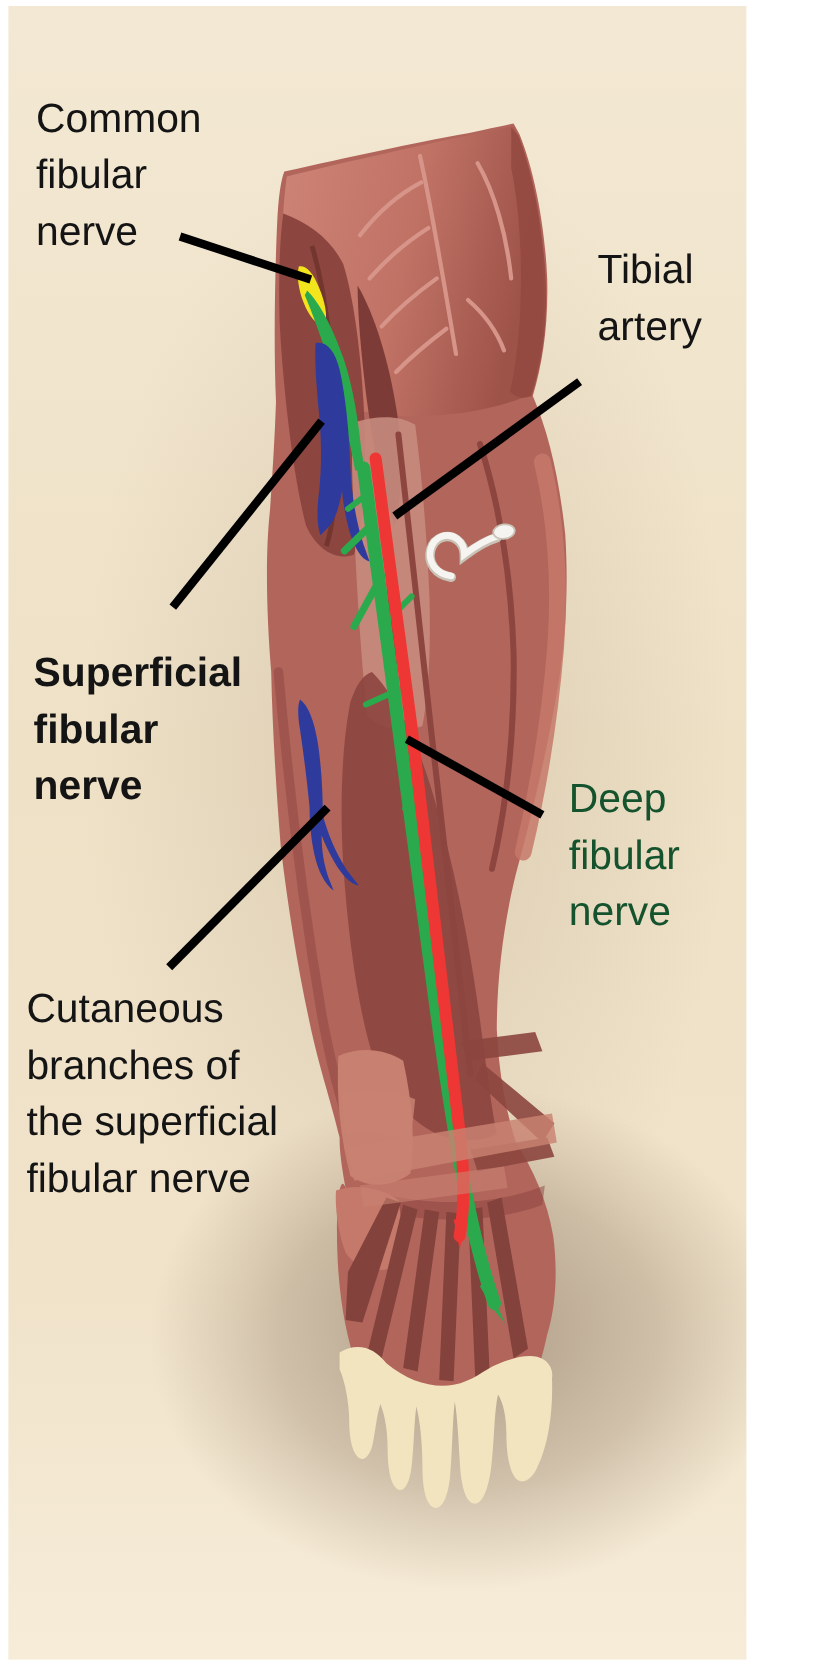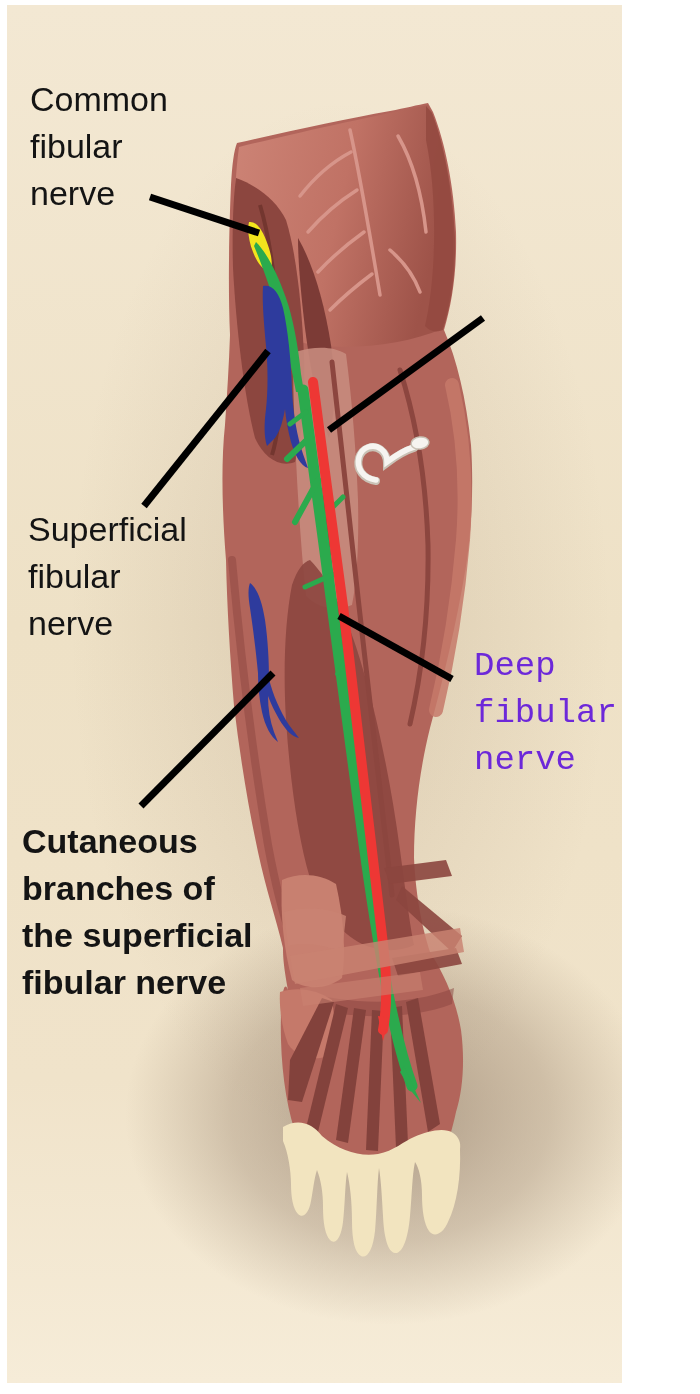--- a/index.html
+++ b/index.html
@@ -192,24 +192,26 @@
     <line x1="483" y1="318" x2="329" y2="430"></line>
     <line x1="144" y1="506" x2="268" y2="351"></line>
     <line x1="452" y1="679" x2="339" y2="616"></line>
     <line x1="141" y1="806" x2="273" y2="673"></line>
   </g>
 </svg>
 
 <div class="lbl" style="left: 30px; top: 76px; color: rgb(20, 20, 20);">Common
 fibular
 nerve</div>
-<div class="lbl" style="left: 28px; top: 506px; color: rgb(20, 20, 20);">Superficial
+<div class="lbl" style="left: 498px; top: 202px; color: rgb(20, 20, 20);">Tibial
+artery</div>
+<div class="lbl" style="left: 28px; top: 538px; color: rgb(20, 20, 20); font-weight: bold;">Superficial
 fibular
 nerve</div>
-<div class="lbl" style="left: 474px; top: 643px; color: #6d28d9; font-family: Liberation Mono, monospace;">Deep
+<div class="lbl" style="left: 474px; top: 643px; color: #14532d;">Deep
 fibular
 nerve</div>
-<div class="lbl" style="left: 22px; top: 818px; color: rgb(20, 20, 20); font-weight: bold;">Cutaneous
+<div class="lbl" style="left: 22px; top: 818px; color: rgb(20, 20, 20);">Cutaneous
 branches of
 the superficial
 fibular nerve</div>
 
 </div>
 
 </body></html>

